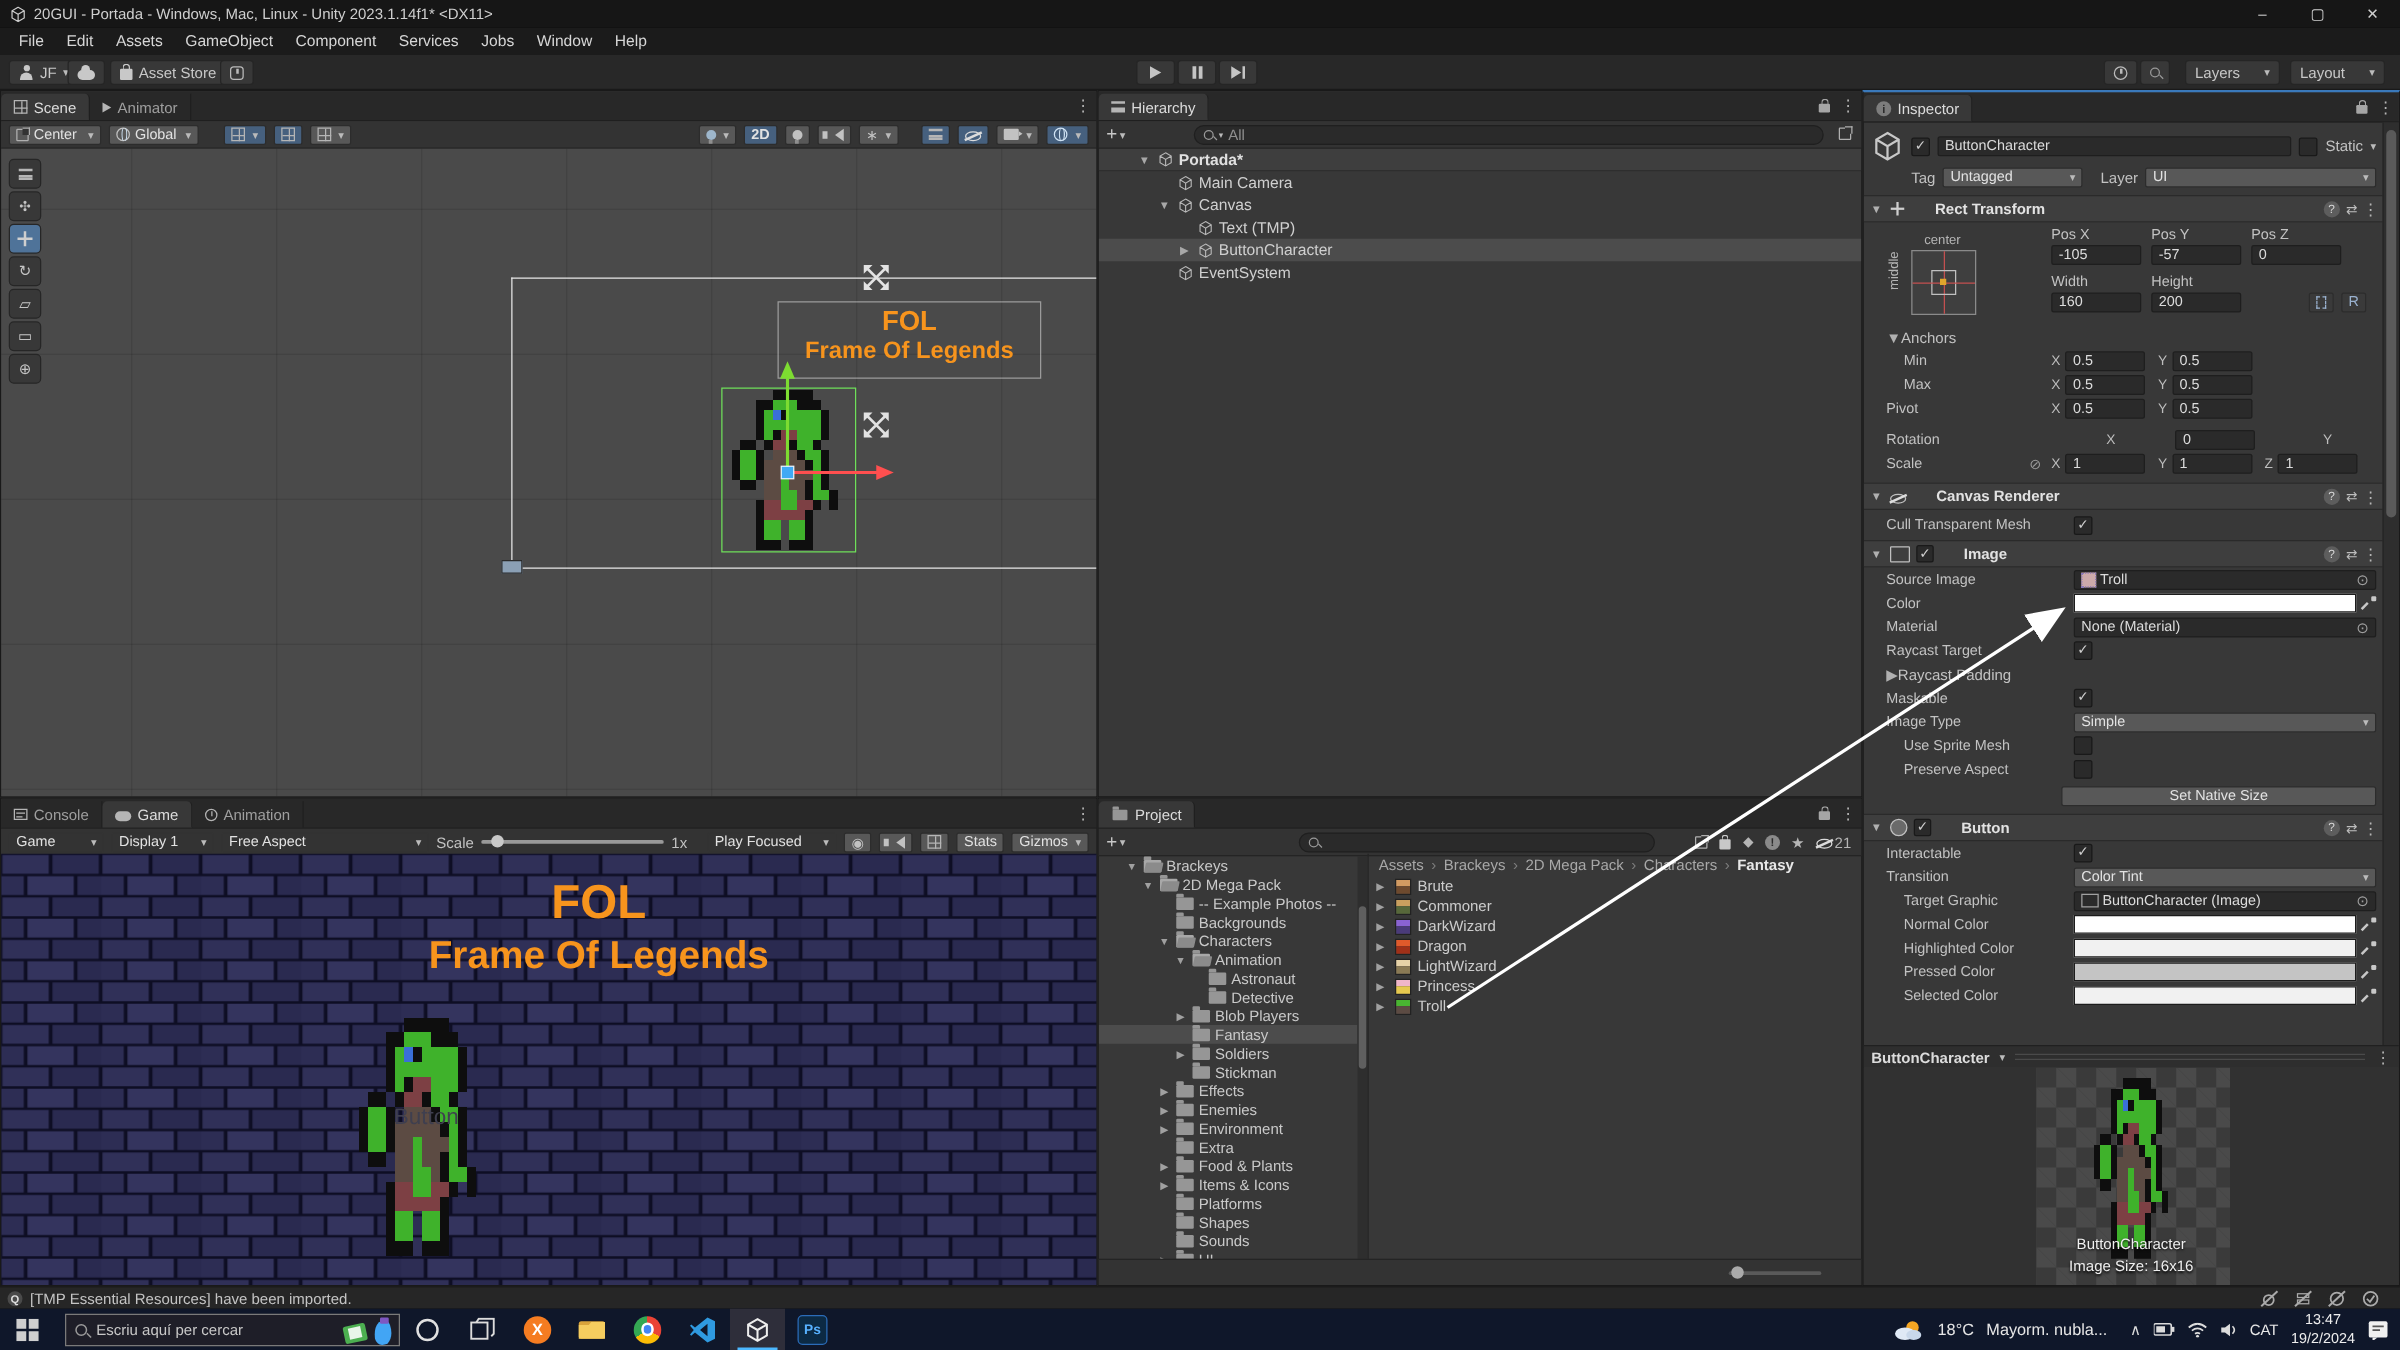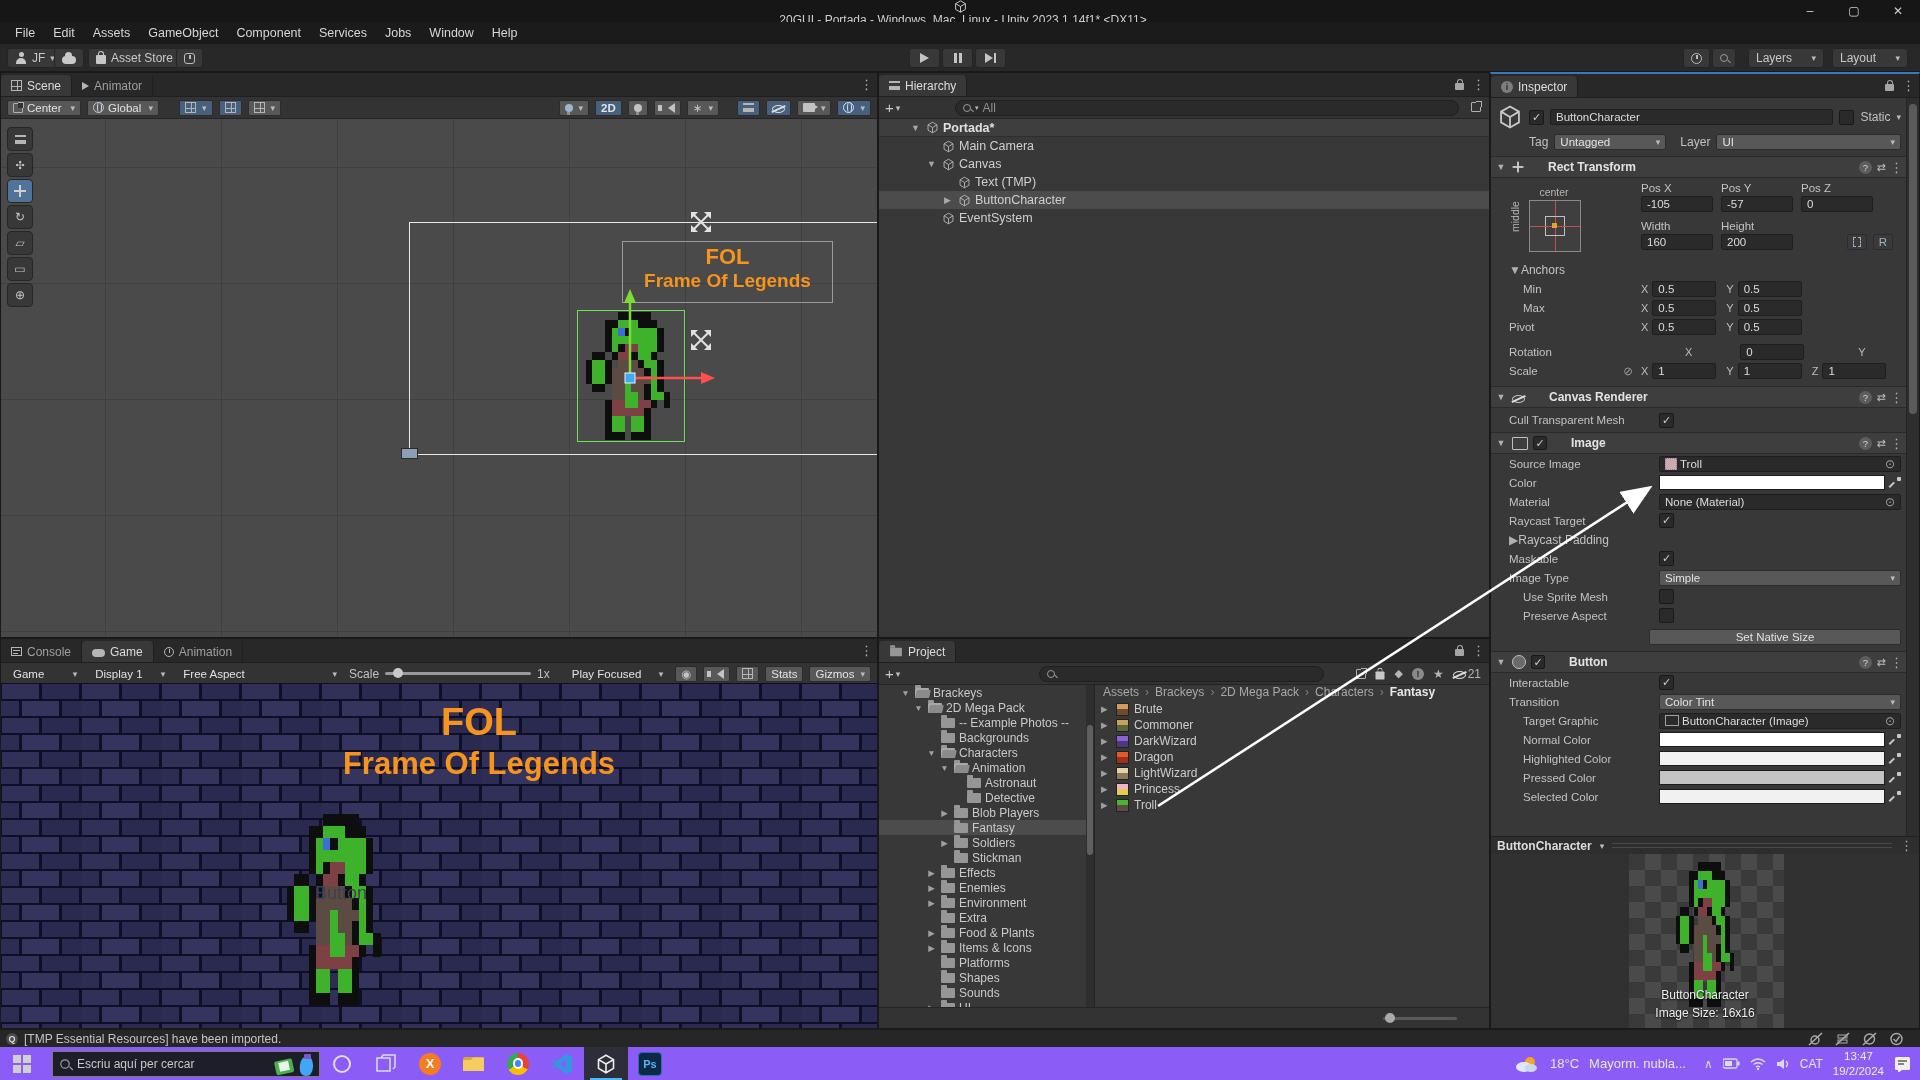--- a/index.html
+++ b/index.html
@@ -4,21 +4,21 @@
 <style>
   html,body{margin:0;padding:0;background:#000;}
   body{width:1920px;height:1080px;overflow:hidden;position:relative;
        font-family:"Liberation Sans",sans-serif;font-size:12px;color:#d2d2d2;
        -webkit-font-smoothing:antialiased;}
   .abs{position:absolute;}
   .row{display:flex;align-items:center;}
 
   
   .titlebar{position:absolute;left:0;top:0;width:1920px;height:22px;background:#161616;
-            display:flex;align-items:center;padding:0 8px;box-sizing:border-box;color:#cfcfcf;flex-direction:column;}
+            display:flex;align-items:center;padding:0 8px;box-sizing:border-box;color:#cfcfcf;}
   .titlebar .title{margin-left:6px;font-size:12px;}
   .win-controls{position:absolute;right:0;top:0;height:22px;display:flex;}
   .win-btn{width:44px;height:22px;display:flex;align-items:center;justify-content:center;color:#cfcfcf;font-size:12px;}
   .menubar{position:absolute;left:0;top:22px;width:1920px;height:22px;background:#1b1b1b;
            display:flex;align-items:center;gap:0;padding:0 6px;box-sizing:border-box;}
   .menubar .menu{padding:0 9px;height:22px;display:flex;align-items:center;color:#d6d6d6;font-size:12.5px;}
   .apptoolbar{position:absolute;left:0;top:44px;width:1920px;height:28px;background:#282828;
               border-bottom:1px solid #191919;box-sizing:border-box;}
   .tbtn{background:#383838;border:1px solid #252525;border-radius:3px;height:20px;display:flex;
         align-items:center;gap:5px;padding:0 7px;color:#c8c8c8;box-sizing:border-box;}
@@ -166,21 +166,21 @@
   .preview-area{position:absolute;left:0;right:0;bottom:0;height:174px;background:#313131;overflow:hidden;}
   .checker{position:absolute;left:138px;width:155px;top:0;bottom:0;background-color:#3a3a3a;
     background-image:linear-gradient(45deg,#4a4a4a 25%,transparent 25%,transparent 75%,#4a4a4a 75%),
                      linear-gradient(45deg,#4a4a4a 25%,transparent 25%,transparent 75%,#4a4a4a 75%);
     background-position:0 0,16px 16px;background-size:32px 32px;}
   .preview-caption{position:absolute;left:0;right:0;text-align:center;color:#efefef;font-size:12px;text-shadow:0 1px 2px #000;}
 
   
   .statusbar{position:absolute;left:0;top:1029px;width:1920px;height:18px;background:#262626;border-top:1px solid #1a1a1a;
              display:flex;align-items:center;padding:0 6px;gap:6px;box-sizing:border-box;color:#c4c4c4;}
-  .taskbar{position:absolute;left:0;top:1047px;width:1920px;height:33px;background:#8b5cf6;display:flex;align-items:center;box-sizing:border-box;}
+  .taskbar{position:absolute;left:0;top:1047px;width:1920px;height:33px;background:#0f172a;display:flex;align-items:center;box-sizing:border-box;}
   .tb-search{width:268px;height:26px;background:#1e1e28;border:1px solid #7a7a7a;display:flex;align-items:center;
              gap:8px;padding:0 8px;box-sizing:border-box;color:#c8c8c8;margin-left:8px;position:relative;overflow:hidden;}
   .tb-ico{width:44px;height:33px;display:flex;align-items:center;justify-content:center;position:relative;}
   .tb-ico.active{background:#2e2e3a;}
   .tb-ico.active::after{content:"";position:absolute;bottom:0;left:6px;right:6px;height:2px;background:#4cb8ff;}
   .chrome{width:22px;height:22px;border-radius:50%;background:conic-gradient(#ea4335 0 33%,#fbbc05 0 66%,#34a853 0 100%);position:relative;}
   .chrome::after{content:"";position:absolute;inset:26%;background:#4285f4;border:2.5px solid #fff;border-radius:50%;}
   .ps{width:22px;height:22px;background:#0c2a44;border:1px solid #2b6cb8;border-radius:4px;color:#58b1ff;
       font-weight:bold;font-size:11px;display:flex;align-items:center;justify-content:center;}
   .xampp{width:22px;height:22px;background:#f57c21;border-radius:50%;color:#fff;font-weight:bold;font-size:13px;

